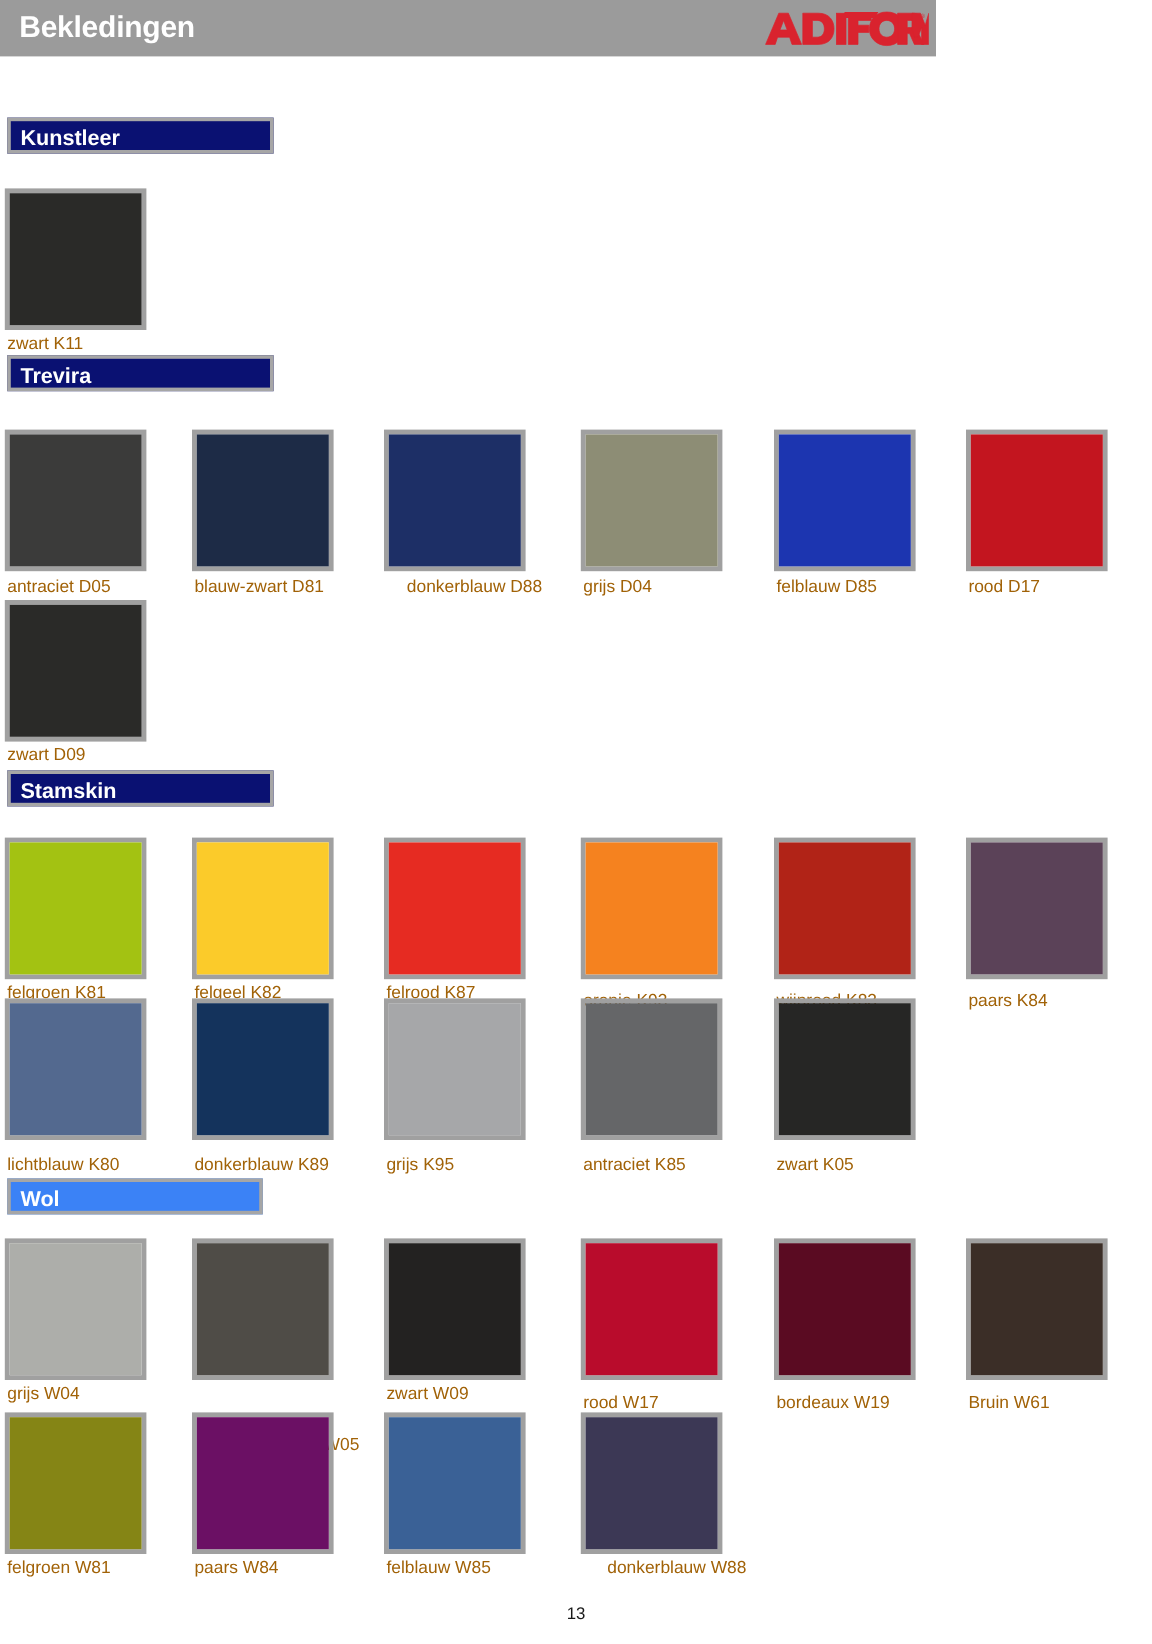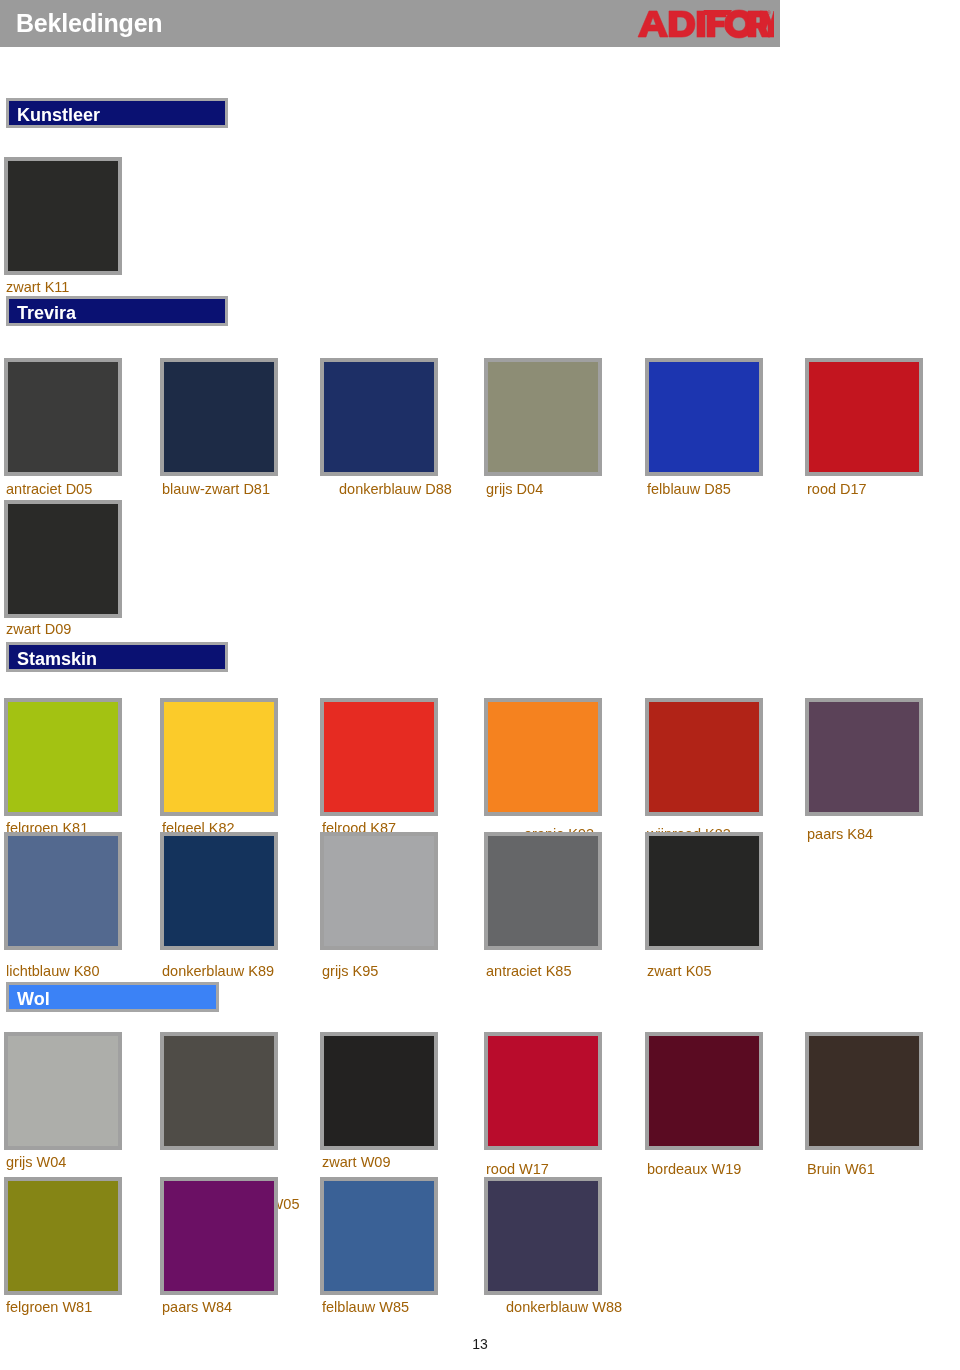--- a/index.html
+++ b/index.html
@@ -170,21 +170,21 @@
       <div class="sw-in" style="background: rgb(251, 203, 42);"></div>
     </div>
     <div class="lbl" style="left: 162px; top: 820px;">felgeel K82</div>
     <div class="sw tex-leather" style="left: 320px; top: 698px; width: 118px; height: 118px; border-color: rgb(160, 160, 160);">
       <div class="sw-in" style="background: rgb(230, 43, 34);"></div>
     </div>
     <div class="lbl" style="left: 322px; top: 820px;">felrood K87</div>
     <div class="sw tex-leather" style="left: 484px; top: 698px; width: 118px; height: 118px; border-color: rgb(160, 160, 160);">
       <div class="sw-in" style="background: rgb(245, 130, 31);"></div>
     </div>
-    <div class="lbl" style="left: 486px; top: 826px; margin-left: 38px;">oranje K93</div>
+    <div class="lbl" style="left: 486px; top: 826px;">oranje K93</div>
     <div class="sw tex-leather" style="left: 645px; top: 698px; width: 118px; height: 118px; border-color: rgb(160, 160, 160);">
       <div class="sw-in" style="background: rgb(177, 35, 23);"></div>
     </div>
     <div class="lbl" style="left: 647px; top: 826px;">wijnrood K83</div>
     <div class="sw tex-leather" style="left: 805px; top: 698px; width: 118px; height: 118px; border-color: rgb(160, 160, 160);">
       <div class="sw-in" style="background: rgb(91, 66, 88);"></div>
     </div>
     <div class="lbl" style="left: 807px; top: 826px;">paars K84</div>
     <div class="sw tex-leather" style="left: 4px; top: 832px; width: 118px; height: 118px; border-color: rgb(160, 160, 160);">
       <div class="sw-in" style="background: rgb(83, 105, 143);"></div>

